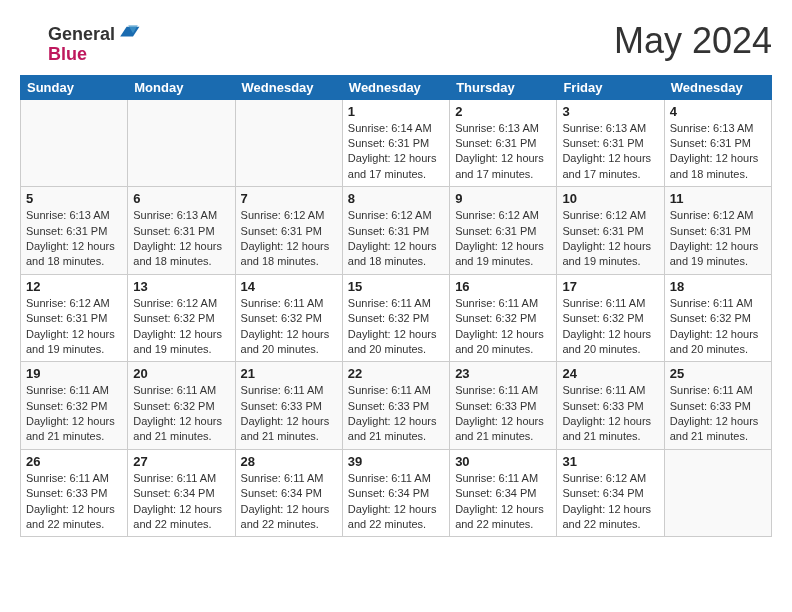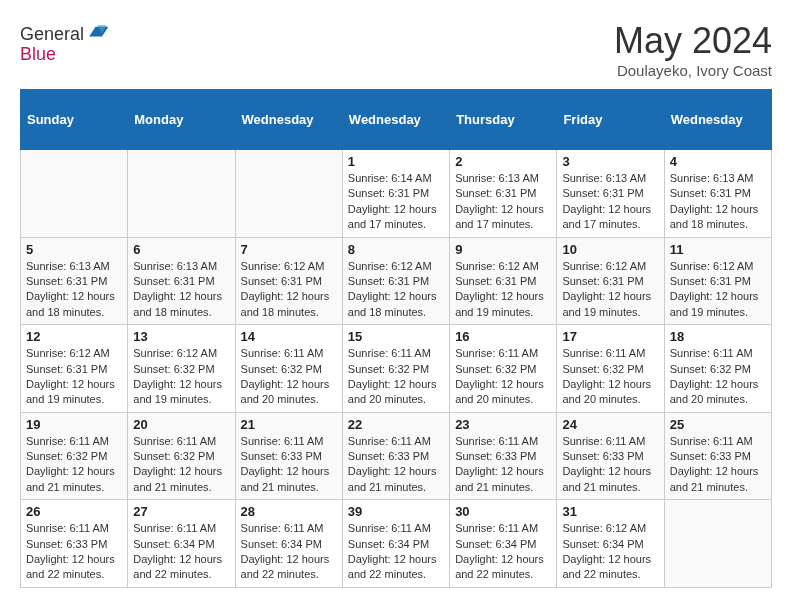--- a/index.html
+++ b/index.html
@@ -15,22 +15,23 @@
       justify-content: space-between;
       align-items: flex-start;
       margin-bottom: 10px;
     }
     .logo {
       display: flex;
       align-items: center;
     }
     .logo-text {
       font-size: 18px;
-      font-weight: normal;
+      font-weight: bold;
       line-height: 1.1;
+      margin-left: 28px;
     }
     .logo-general { color: #333; }
     .logo-blue { color: #be185d; }
     .logo-icon {
       width: 24px;
       height: 20px;
       margin-left: 2px;
     }
     .title-block {
       text-align: right;
@@ -46,21 +47,21 @@
     }
     table {
       width: 100%;
       border-collapse: collapse;
       table-layout: fixed;
     }
     th {
       background-color: #1a6bb0;
       color: #fff;
       text-align: left;
-      padding: 22px 6px;
+      padding: 4px 6px;
       font-size: 13px;
       font-weight: bold;
       border: 1px solid #1a6bb0;
     }
     td {
       border: 1px solid #ccc;
       vertical-align: top;
       padding: 4px 5px;
       height: 80px;
       background: #fff;
@@ -98,21 +99,20 @@
             <polygon points="14,6 26,6 20,16" fill="#4499cc" opacity="0.7"></polygon>
           </svg>
       </div>
       <div class="logo-text">
         <span class="logo-blue">Blue</span>
       </div>
     </div>
   </div>
   <div class="title-block">
     <div class="title-month">May 2024</div>
-    <div class="title-location">Doulayeko, Ivory Coast</div>
   </div>
 </div>
 
 <table>
   <thead>
     <tr>
     <th>Sunday</th>
         <th>Monday</th>
         <th>Wednesday</th>
         <th>Wednesday</th>

